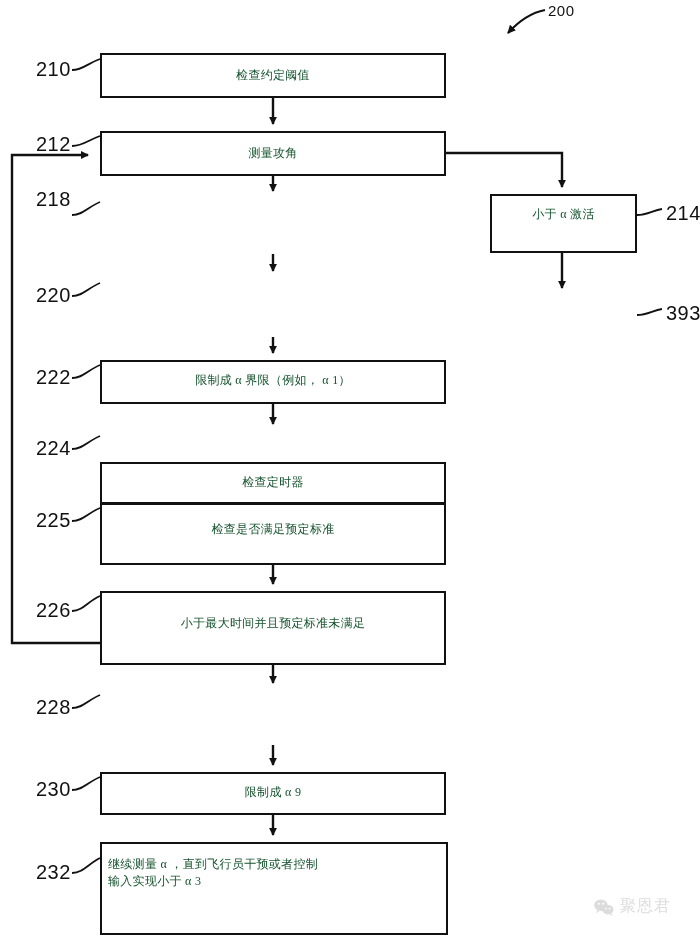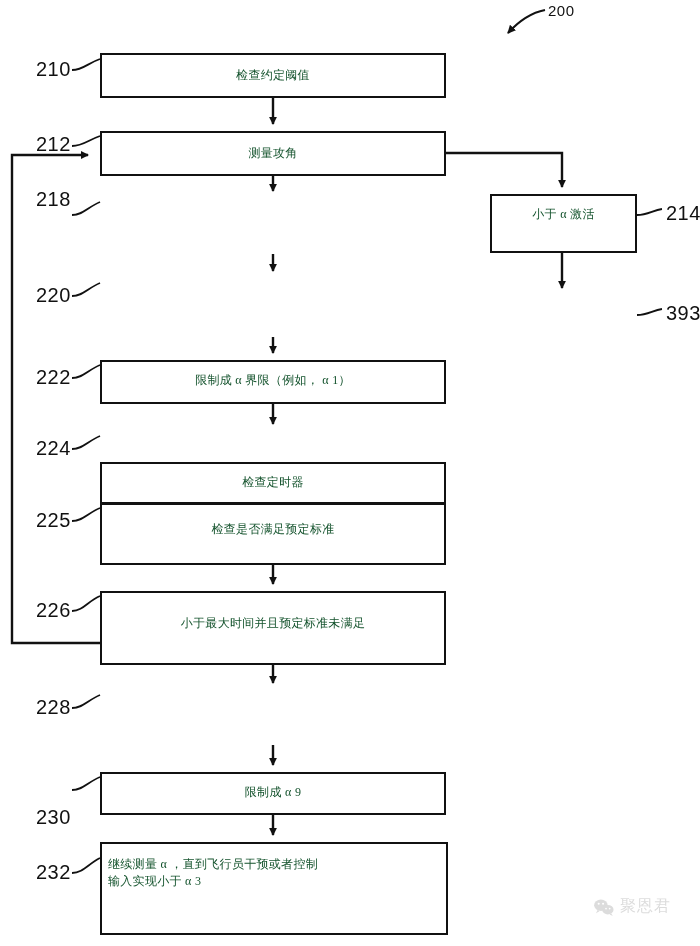--- a/index.html
+++ b/index.html
@@ -176,21 +176,21 @@
   <div class="node center" style="left:100px; top:591px; width:346px; height:74px; padding:22px 10px 0;">
     <span class="node-text">小于最大时间并且预定标准未满足</span>
   </div>
   <div class="ref" style="left:36px; top:599px;">226</div>
 
   <div class="ref" style="left:36px; top:696px;text-align:right;">228</div>
 
   <div class="node center" style="left:100px; top:772px; width:346px; height:43px; padding:10px 10px 0;">
     <span class="node-text">限制成 α 9</span>
   </div>
-  <div class="ref" style="left:36px; top:806px;text-align:right;">230</div>
+  <div class="ref" style="left:36px; top:778px;text-align:right;">230</div>
 
   <div class="node left" style="left:100px; top:842px; width:348px; height:93px; padding:12px 6px 0 6px;">
     <span class="node-text">继续测量 α ，直到飞行员干预或者控制
 输入实现小于 α 3</span>
   </div>
   <div class="ref" style="left:36px; top:861px;">232</div>
 
   <div class="watermark" style="left:593px; top:896px;">
     <svg width="22" height="19" viewBox="0 0 24 20">
       <ellipse cx="8.6" cy="7.6" rx="7.4" ry="6.2" fill="#8d8d8d"></ellipse>

